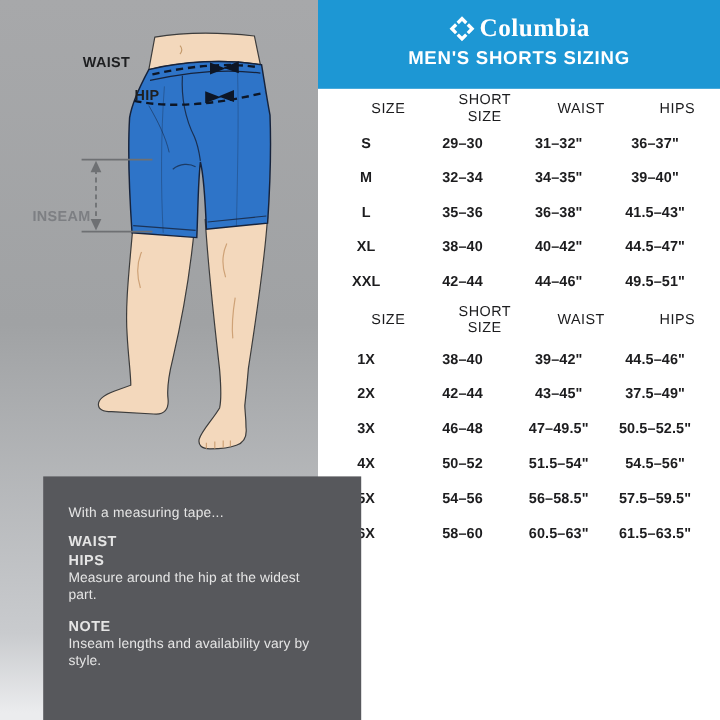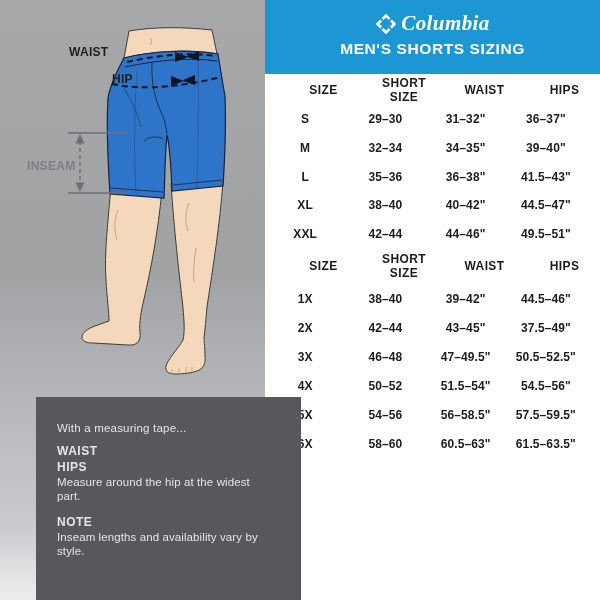--- a/index.html
+++ b/index.html
@@ -15,43 +15,43 @@
   body{font-family:"Liberation Sans",sans-serif;background:#fff;}
   .page{width:600px;height:600px;display:flex;}
 
   
   .left-panel{position:relative;width:265px;height:600px;flex:0 0 265px;
     background:linear-gradient(180deg,#A7A8AA 0%,#A0A2A4 45%,#C9CBCE 88%,#EBECEE 99%);}
   .figure-svg{position:absolute;left:0;top:0;}
   .fig-label{position:absolute;font-size:12px;font-weight:bold;color:#1E1F21;letter-spacing:.3px;}
   .fig-label.waist{left:69px;top:45px;}
   .fig-label.hip{left:92px;top:72px;padding-left:20px;}
-  .fig-label.inseam{left:27px;top:159px;color:#7D7F83;}
+  .fig-label.inseam{left:27px;top:173px;color:#7D7F83;}
   .measure-box{position:absolute;left:0;top:397px;width:265px;height:254px;
     background:var(--box-gray);color:#e5e5e5;padding:25px 14px 10px 21px;margin-left:36px;}
   .measure-box .intro{font-size:11.5px;margin-bottom:10px;letter-spacing:.2px;}
   .measure-box h4{font-size:12px;font-weight:bold;letter-spacing:.5px;margin-bottom:2px;}
   .measure-box p.body{font-size:11.5px;line-height:13.9px;margin-bottom:11px;max-width:218px;letter-spacing:.1px;}
 
   
   .right-panel{width:335px;height:600px;flex:0 0 335px;background:#fff;}
   .brand-header{height:74px;background:var(--accent-blue);color:#fff;
     display:flex;flex-direction:column;align-items:center;padding-top:11px;}
   .brand-row{display:flex;align-items:center;gap:4px;height:25px;}
   .brand-logo{display:block;}
-  .brand-name{font-family:"Liberation Serif",serif;font-size:21px;font-weight:bold;letter-spacing:.4px;line-height:25px;font-style:italic;}
+  .brand-name{font-family:"Liberation Serif",serif;font-size:21px;font-weight:bold;letter-spacing:.4px;line-height:25px;}
   .brand-title{margin-top:4px;font-size:15.5px;font-weight:800;letter-spacing:.6px;}
   .section-bar{height:21px;background:var(--bar-gray);color:#fff;text-align:center;
     line-height:21px;font-size:12px;font-weight:bold;letter-spacing:1.4px;}
   .section-bar.gap{margin-top:26px;}
   .size-table{padding-right:14px;color:var(--table-text);}
   .trow{display:grid;grid-template-columns:1fr 1fr 1fr 1fr;align-items:center;height:28.7px;}
   .trow span{text-align:center;font-size:12px;font-weight:600;letter-spacing:.1px;}
   .trow.head{height:31px;}
-  .trow.head span{font-weight:700;letter-spacing:.4px;padding-left:37px;}
+  .trow.head span{font-weight:400;letter-spacing:.4px;padding-left:37px;}
   .size-table.big .trow.head{height:36px;}
   .size-table.big .trow{height:29px;}
 </style>
 </head>
 <body>
 
 <div class="page">
 
   <div class="left-panel">
     <svg class="figure-svg" width="265" height="397" viewBox="0 0 265 397">

